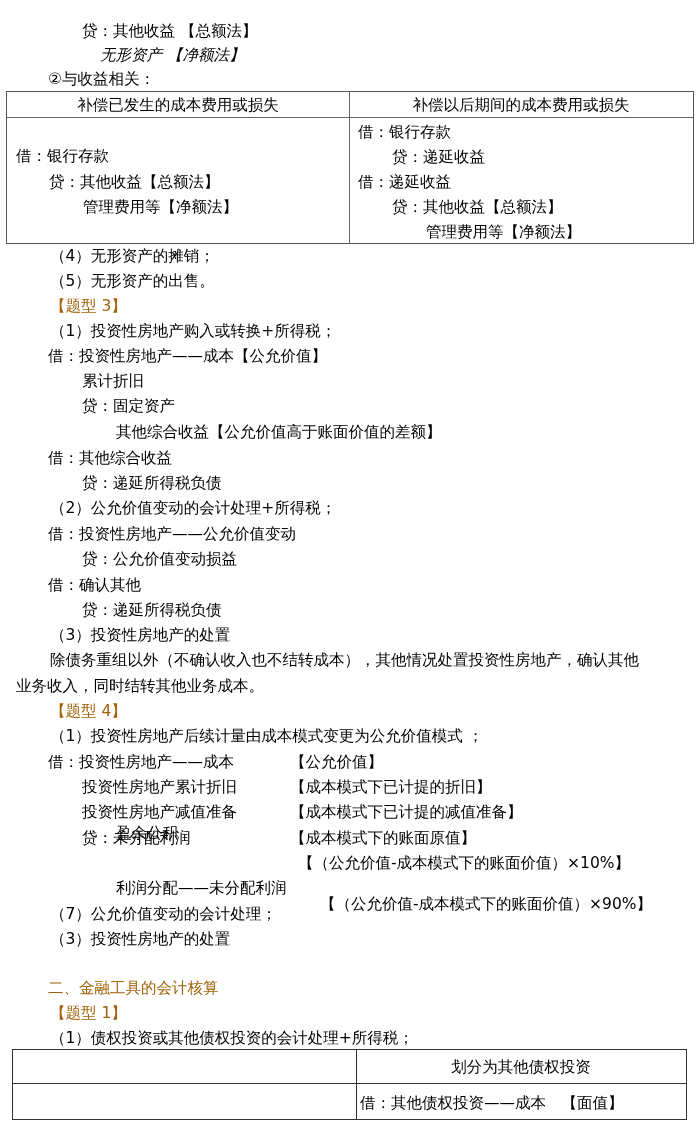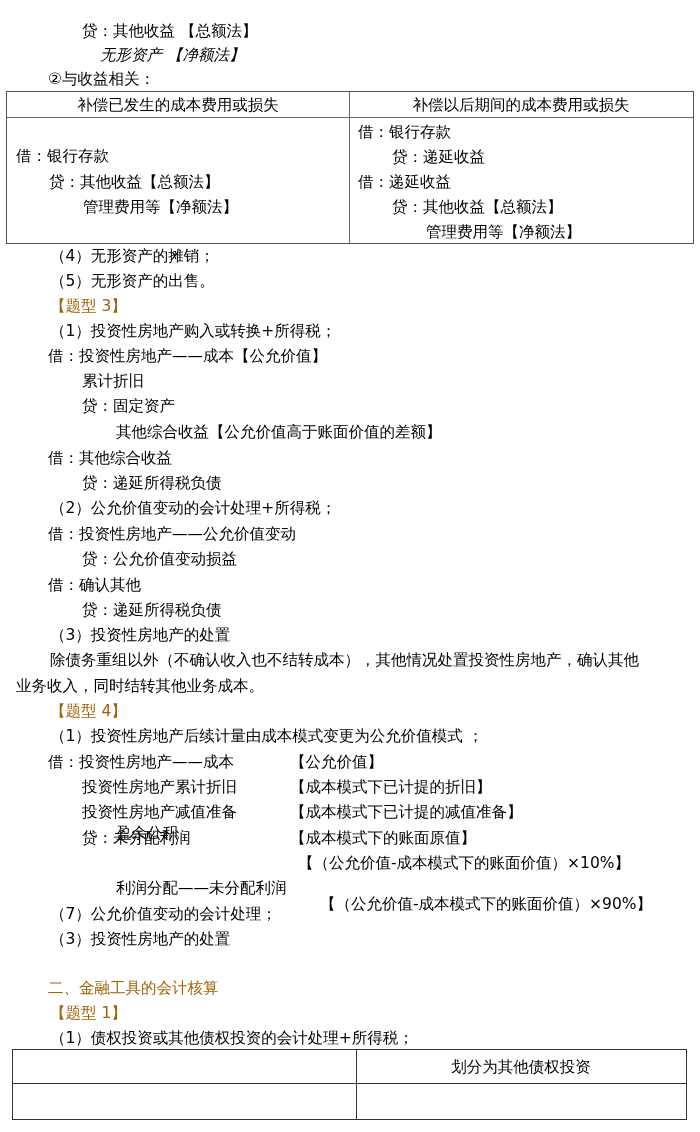--- a/index.html
+++ b/index.html
@@ -75,13 +75,14 @@
 <div class="ln" style="left:50px;top:929px;">（3）投资性房地产的处置</div>
 
 <div class="ln red" style="left:48px;top:978px;">二、金融工具的会计核算</div>
 <div class="ln red" style="left:50px;top:1003px;">【题型 1】</div>
 <div class="ln" style="left:50px;top:1028px;">（1）债权投资或其他债权投资的会计处理+所得税；</div>
 
 <div class="tbl" style="left:12px;top:1049px;width:675px;height:71px;border-color:#333;">
   <div class="hdiv" style="top:33px;border-color:#333;"></div>
   <div class="vdiv" style="left:343px;border-color:#333;"></div>
   <div class="cell-h" style="left:343px;width:330px;top:7px;">划分为其他债权投资</div>
+  <div class="tl" style="left:347px;top:43px;">借：其他债权投资——成本　【面值】</div>
 </div>
 
 </body></html>

